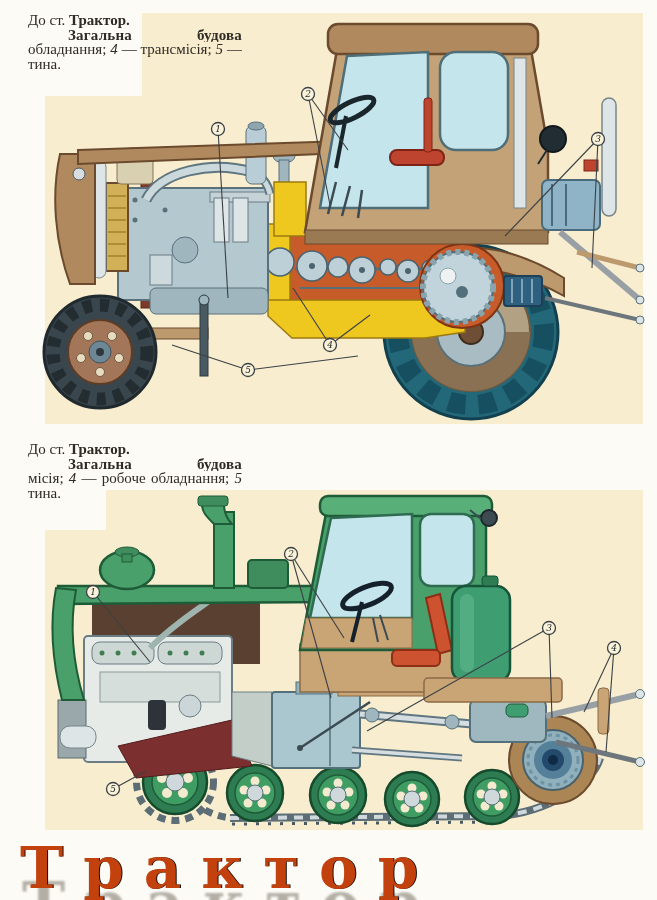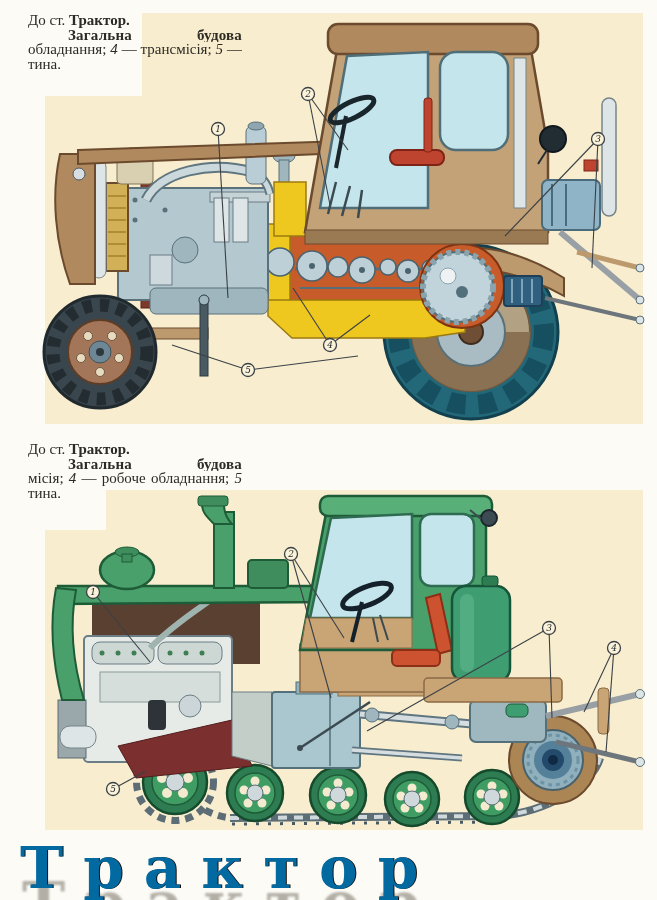--- a/index.html
+++ b/index.html
@@ -10,21 +10,21 @@
   .caption{position:absolute;width:214px;color:#2e2a24;font-size:15px;line-height:14.5px;
            font-family:"Liberation Serif",serif;z-index:5;}
   .cap-line{white-space:nowrap;}
   .cap-line.j{text-align:justify;text-align-last:justify;white-space:normal;height:14.5px;overflow:hidden;}
   .cap-head{font-weight:bold;letter-spacing:.2px;margin-left:40px;}
   .cap-line i{font-style:italic;}
   #caption-top{left:28px;top:13px;}
   #caption-bottom{left:28px;top:442px;}
   #headword{position:absolute;left:20px;top:839px;z-index:6;
      font-family:"DejaVu Serif",serif;font-weight:bold;font-size:58px;line-height:1;
-     color:#0369a1;letter-spacing:20px;white-space:nowrap;
+     color:#c2410c;letter-spacing:20px;white-space:nowrap;
      text-shadow:1px 0 0 #15110d;}
   #headword-ghost{position:absolute;left:22px;top:874px;z-index:4;
      font-family:"DejaVu Serif",serif;font-weight:bold;font-size:58px;line-height:1;
      color:#8d887c;opacity:.65;letter-spacing:20px;white-space:nowrap;filter:blur(1px);}
   [data-callouts] line{stroke:#3b4046;stroke-width:1.1px;}
   [data-callouts] circle{fill:#faf3da;stroke:#3b4046;stroke-width:1.3px;}
   [data-callouts] text{font:italic 9px "DejaVu Serif",serif;fill:#23282c;
      text-anchor:middle;dominant-baseline:middle;}
 </style>
 </head>

